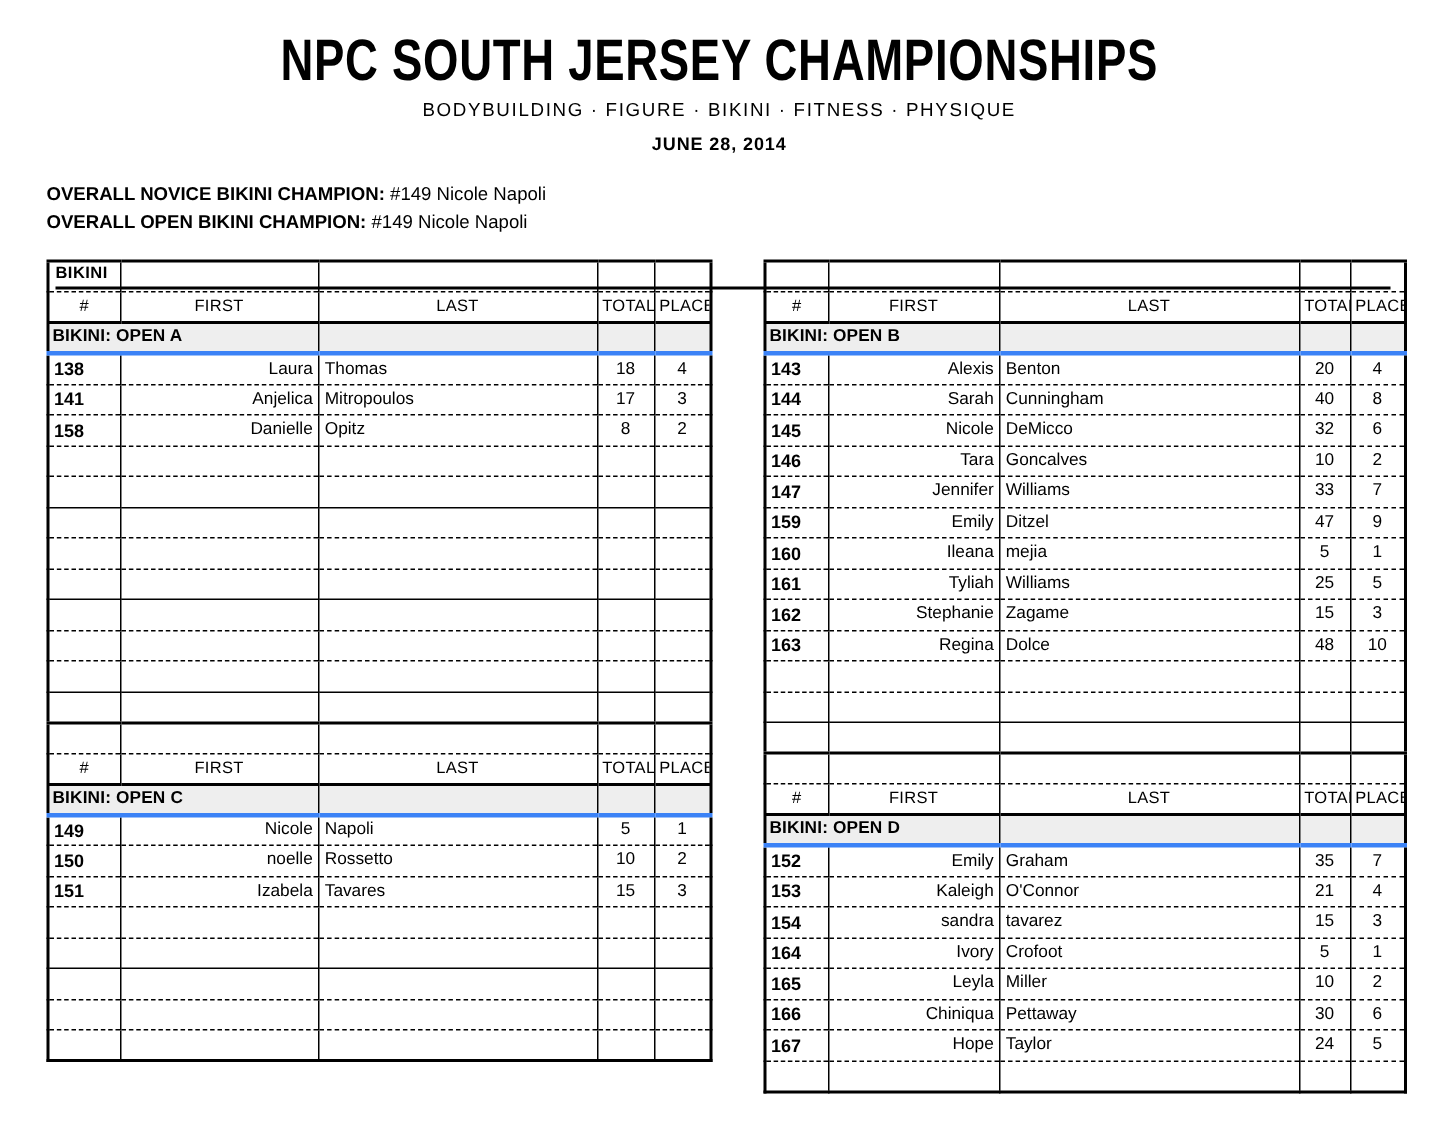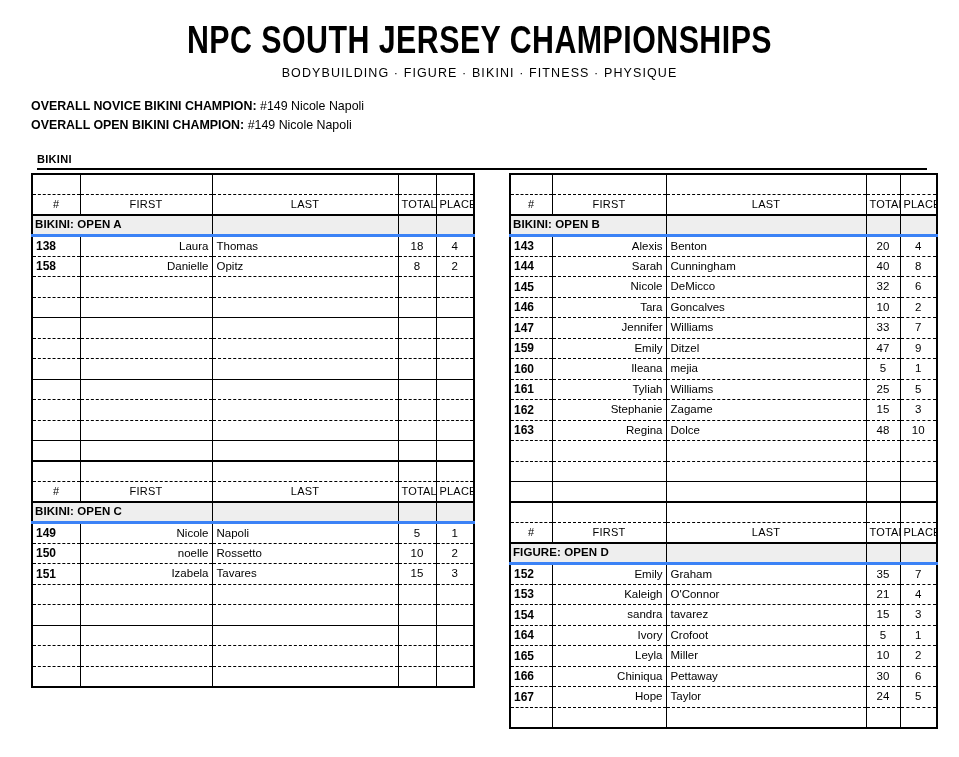--- a/index.html
+++ b/index.html
@@ -146,20 +146,21 @@
     width: 890px;
     border-bottom: 2px solid #000;
   }
 </style>
 </head>
 <body>
 
 <div class="masthead">
   <div class="event-title">NPC SOUTH JERSEY CHAMPIONSHIPS</div>
   <div class="event-subtitle">BODYBUILDING · FIGURE · BIKINI · FITNESS · PHYSIQUE</div>
+  <div class="event-date">JUNE 28, 2014</div>
 </div>
 
 <div class="champions">
   <div class="champ-line">
     <span class="champ-label">OVERALL NOVICE BIKINI CHAMPION:</span>
     <span class="champ-name">#149 Nicole Napoli</span>
   </div>
   <div class="champ-line">
     <span class="champ-label">OVERALL OPEN BIKINI CHAMPION:</span>
     <span class="champ-name">#149 Nicole Napoli</span>
@@ -203,20 +204,27 @@
               <td class="place"></td>
             </tr>
             <tr class="data">
               <td class="num">138</td>
               <td class="first">Laura</td>
               <td class="last">Thomas</td>
               <td class="total">18</td>
               <td class="place">4</td>
             </tr>
             <tr class="data">
+              <td class="num">141</td>
+              <td class="first">Anjelica</td>
+              <td class="last">Mitropoulos</td>
+              <td class="total">17</td>
+              <td class="place">3</td>
+            </tr>
+            <tr class="data">
               <td class="num">158</td>
               <td class="first">Danielle</td>
               <td class="last">Opitz</td>
               <td class="total">8</td>
               <td class="place">2</td>
             </tr>
             <tr class="filler">
               <td class="num"></td>
               <td class="first"></td>
               <td class="last"></td>
@@ -488,21 +496,21 @@
               <td class="place"></td>
             </tr>
             <tr class="colhead">
               <td class="num">#</td>
               <td class="first">FIRST</td>
               <td class="last">LAST</td>
               <td class="total">TOTAL</td>
               <td class="place">PLACE</td>
             </tr>
             <tr class="section">
-              <td class="sec-title" colspan="2">FIGURE: OPEN D</td>
+              <td class="sec-title" colspan="2">BIKINI: OPEN D</td>
               <td class="last"></td>
               <td class="total"></td>
               <td class="place"></td>
             </tr>
             <tr class="data">
               <td class="num">152</td>
               <td class="first">Emily</td>
               <td class="last">Graham</td>
               <td class="total">35</td>
               <td class="place">7</td>

